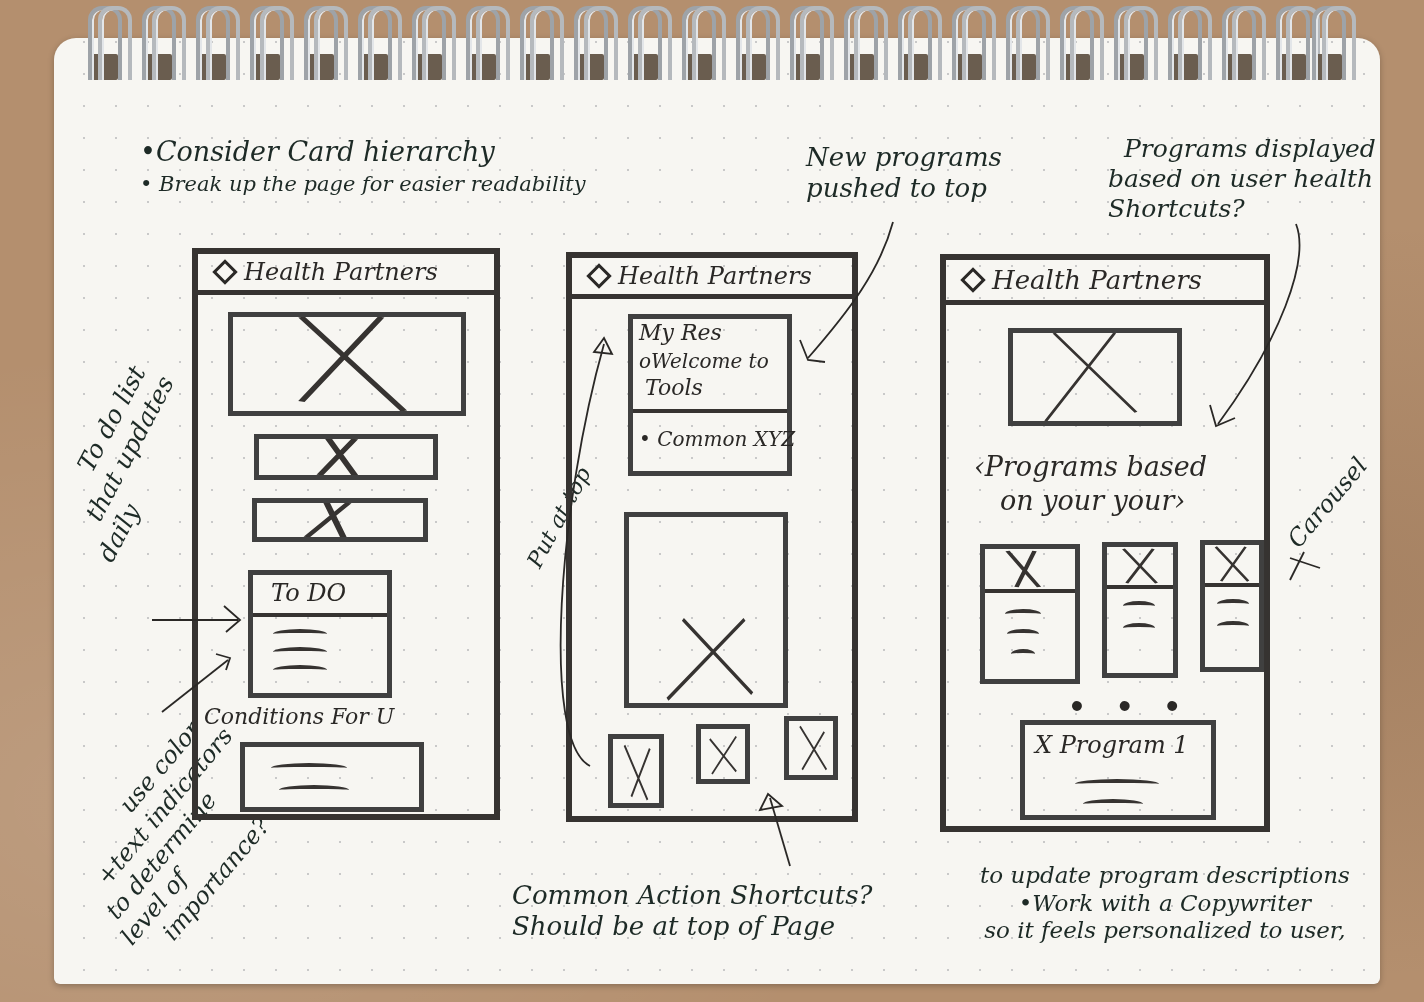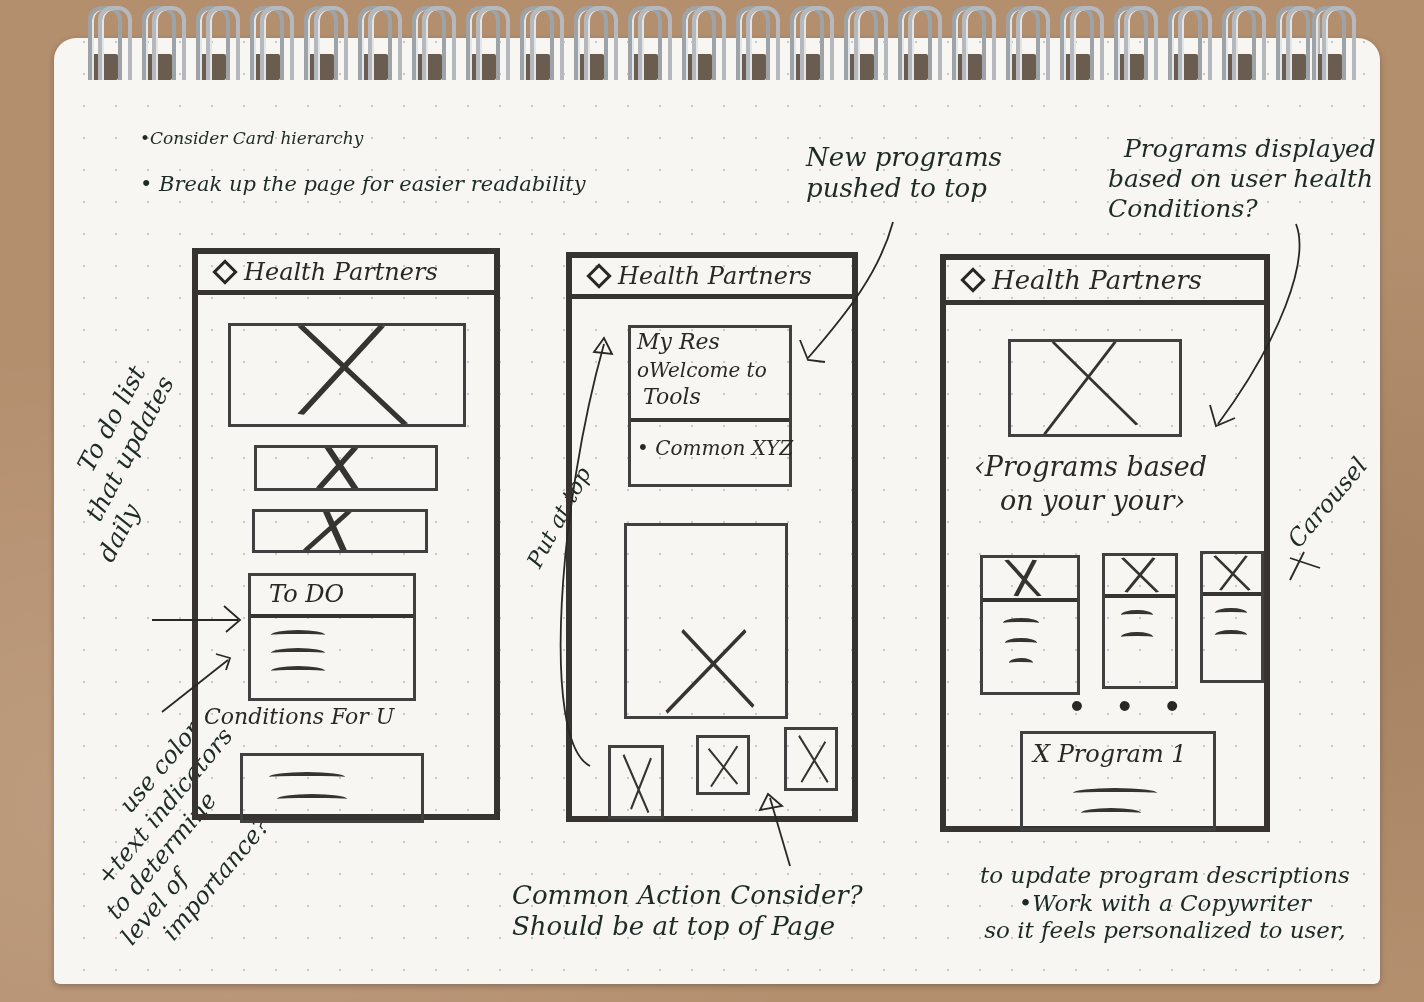--- a/index.html
+++ b/index.html
@@ -38,21 +38,21 @@
     line-height: 1.2; white-space: nowrap;
   }
   .wire { position: absolute; box-sizing: border-box; border: 6px solid #363331; background: transparent; }
   .wire-hdr {
     position: absolute; left: 0; right: 0; top: 0; height: 36px;
     border-bottom: 5px solid #363331;
     display: flex; align-items: center; padding-left: 18px; gap: 10px;
     font-family: "DejaVu Serif", serif; font-style: italic; font-size: 24px; color: #2a2826;
   }
   .diamond { width: 12px; height: 12px; border: 3px solid #2a2826; transform: rotate(45deg); }
-  .ph { position: absolute; box-sizing: border-box; border: 3px solid #404040; margin-top: 11px; }
+  .ph { position: absolute; box-sizing: border-box; border: 5px solid #404040; }
   .ph svg { position: absolute; left: 0; top: 0; width: 100%; height: 100%; }
   .squig { position: absolute; height: 6px; border-top: 4px solid #363331; border-radius: 50%; }
   .sk { position: absolute; font-family: "DejaVu Serif", serif; font-style: italic; color: #2a2826; white-space: nowrap; }
   svg.arrows { position: absolute; left: 0; top: 0; width: 1424px; height: 1002px; pointer-events: none; }
 </style>
 </head>
 <body>
 
 <div class="page"></div>
 
@@ -124,50 +124,50 @@
     <div class="ring" style="left:1222px"></div>
     <div class="ring b" style="left:1222px"></div>
   <div class="hole" style="left:1280px"></div>
     <div class="ring" style="left:1276px"></div>
     <div class="ring b" style="left:1276px"></div>
   <div class="hole" style="left:1316px"></div>
     <div class="ring" style="left:1312px"></div>
     <div class="ring b" style="left:1312px"></div>
 </div>
 
-<div class="hand" style="left:140px;top:128px;font-size:17px">•Consider Card hierarchy</div>
+<div class="hand" style="left:140px;top:136px;font-size:27px">•Consider Card hierarchy</div>
 <div class="hand" style="left:140px;top:172px;font-size:21px">• Break up the page for easier readability</div>
 
 <div class="hand" style="left:806px;top:142px;font-size:26px">
   <div>New programs</div>
   <div>pushed to top</div>
 </div>
 
 <div class="hand" style="left:1108px;top:134px;font-size:25px">
   <div style="padding-left:16px">Programs displayed</div>
   <div>based on user health</div>
-  <div>Conditions?</div>
+  <div>Shortcuts?</div>
 </div>
 
 <div class="hand" style="left:20px;top:560px;font-size:25px;transform:rotate(-62deg);transform-origin:left top">
   <div style="padding-left:110px">To do list</div>
   <div style="padding-left:70px">that updates</div>
   <div style="padding-left:40px">daily</div>
 </div>
 <div class="hand" style="left:30px;top:900px;font-size:24px;transform:rotate(-50deg);transform-origin:left top">
   <div style="padding-left:130px">use color</div>
   <div style="padding-left:60px">+text indicators</div>
   <div style="padding-left:40px">to determine</div>
   <div style="padding-left:30px">level of</div>
   <div style="padding-left:60px">importance?</div>
 </div>
 <div class="hand" style="left:522px;top:560px;font-size:22px;transform:rotate(-62deg);transform-origin:left top">Put at top</div>
 
 <div class="hand" style="left:512px;top:880px;font-size:26px">
-  <div>Common Action Consider?</div>
+  <div>Common Action Shortcuts?</div>
   <div>Should be at top of Page</div>
 </div>
 
 <div class="hand" style="left:1282px;top:535px;font-size:24px;transform:rotate(-50deg);transform-origin:left top">Carousel</div>
 
 <div class="hand" style="left:980px;top:862px;font-size:23px;text-align:center">
   <div>to update program descriptions</div>
   <div>•Work with a Copywriter</div>
   <div>so it feels personalized to user,</div>
 </div>
@@ -185,21 +185,21 @@
   <div class="ph" style="left:56px;top:180px;width:184px;height:46px">
     <svg viewBox="0 0 100 100" preserveAspectRatio="none">
         <path d="M40 0 L55 100 M55 0 L35 100" stroke="#363331" stroke-width="4" fill="none"></path>
       </svg>
   </div>
   <div class="ph" style="left:54px;top:244px;width:176px;height:44px">
     <svg viewBox="0 0 100 100" preserveAspectRatio="none">
         <path d="M42 0 L52 100 M55 0 L30 100" stroke="#363331" stroke-width="4" fill="none"></path>
       </svg>
   </div>
-  <div class="ph" style="left:50px;top:308px;width:168px;height:128px">
+  <div class="ph" style="left:50px;top:316px;width:144px;height:128px">
     <div style="position:absolute;left:0;right:0;top:0;height:38px;border-bottom:4px solid #363331"></div>
     <span class="sk" style="left:18px;top:4px;font-size:24px">To DO</span>
     <div class="squig" style="left:20px;top:54px;width:54px"></div>
     <div class="squig" style="left:20px;top:72px;width:54px"></div>
     <div class="squig" style="left:20px;top:90px;width:54px"></div>
   </div>
   <span class="sk" style="left:6px;top:450px;font-size:22px">Conditions For U</span>
   <div class="ph" style="left:42px;top:488px;width:184px;height:70px">
     <div class="squig" style="left:26px;top:16px;width:76px"></div>
     <div class="squig" style="left:34px;top:38px;width:70px"></div>

